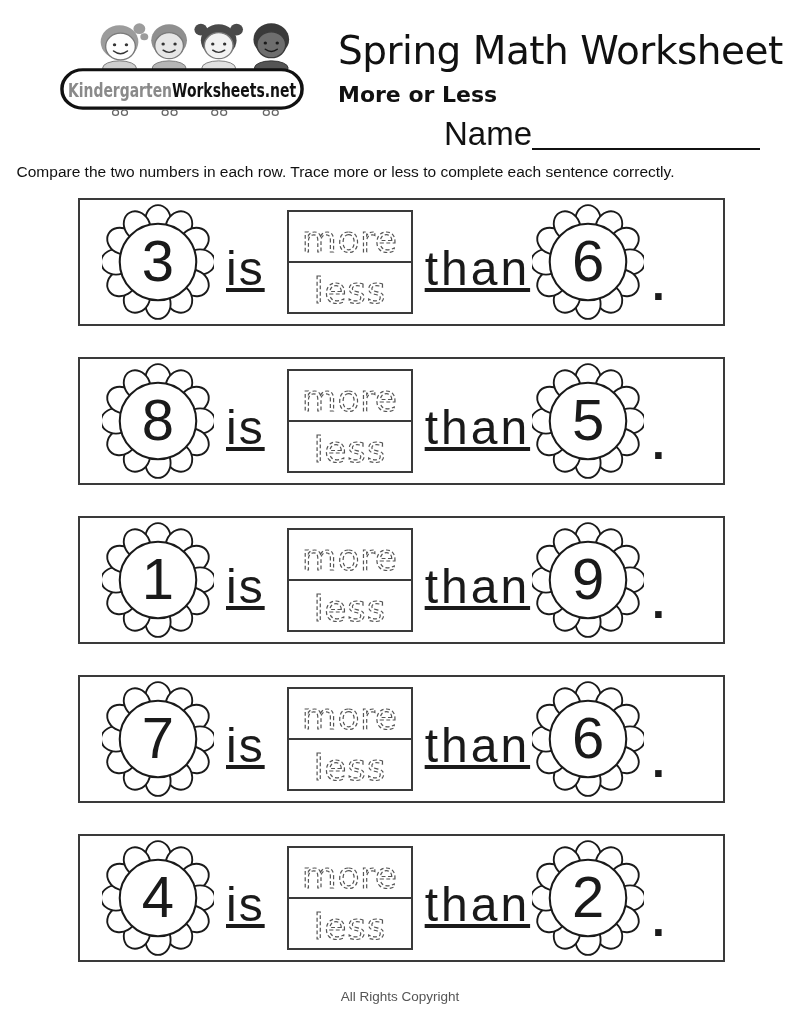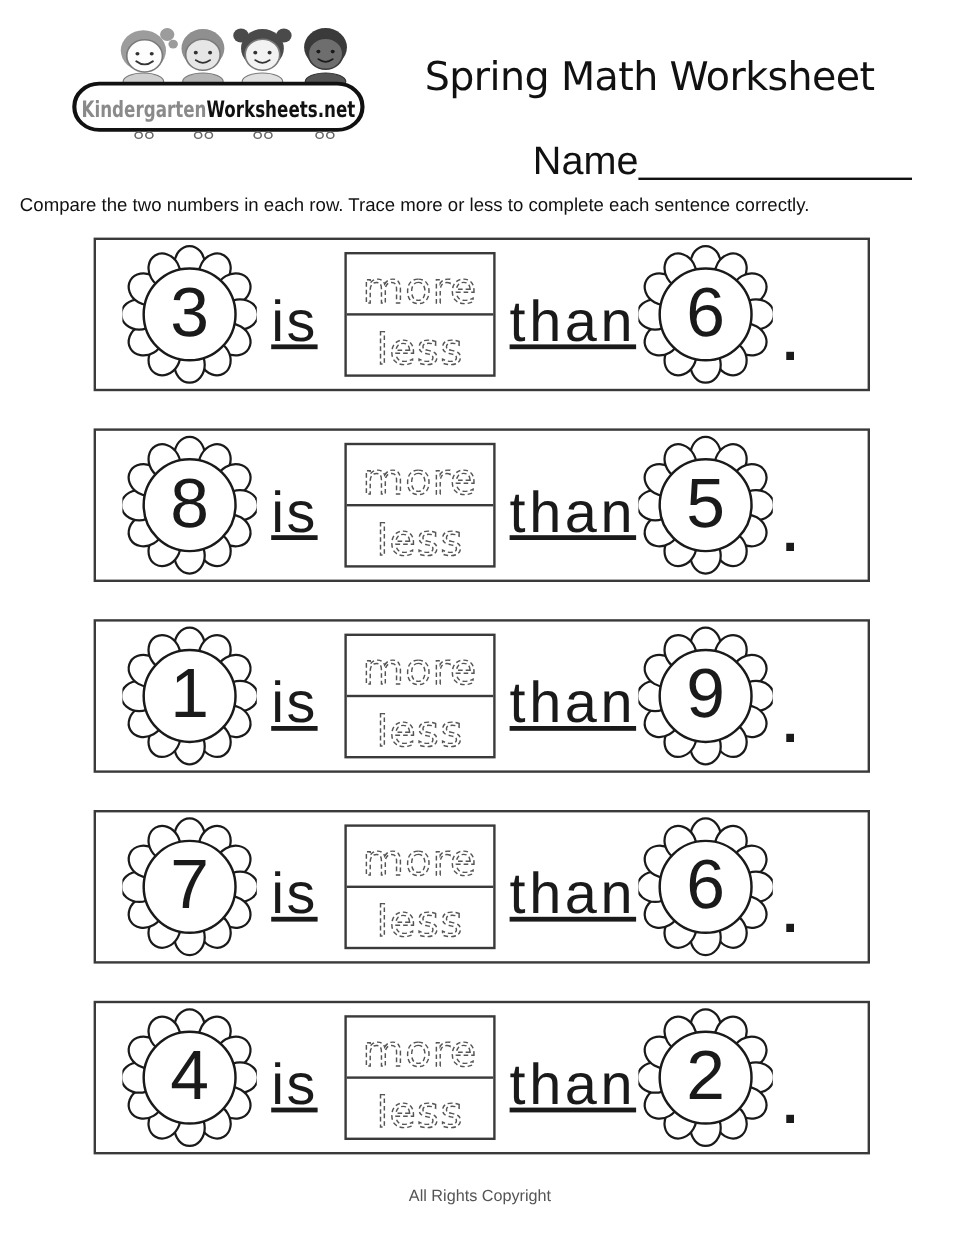--- a/index.html
+++ b/index.html
@@ -5,22 +5,22 @@
   html,body{margin:0;padding:0;background:#fff;}
   .page{position:relative;width:800px;height:1035px;background:#fff;overflow:hidden;
         font-family:"Liberation Sans",sans-serif;color:#1a1a1a;}
 
   
   .logo{position:absolute;left:58px;top:18px;width:252px;}
   .logo svg{display:block;}
   .logo-url{margin-top:3px;text-align:center;font-size:15px;letter-spacing:.4px;color:#8a8a8a;}
 
   .titles{position:absolute;left:338px;top:28px;}
-  .page-title{margin:16px;font-family:"DejaVu Sans",sans-serif;font-weight:400;
-              font-size:33px;letter-spacing:-.5px;color:#111;}
+  .page-title{margin:0;font-family:"DejaVu Sans",sans-serif;font-weight:400;
+              font-size:39px;letter-spacing:-.5px;color:#111;}
   .page-subtitle{margin:9px 0 0 0;font-family:"DejaVu Sans",sans-serif;font-weight:700;
               font-size:22px;color:#111;}
 
   .name-row{position:absolute;left:444px;top:114px;display:flex;align-items:flex-end;justify-content:center;}
   .name-label{font-size:33px;color:#111;line-height:1;}
   .name-line{display:inline-block;width:228px;border-bottom:2.5px solid #111;height:34px;}
 
   .instructions{position:absolute;top:163px;left:0;width:691px;margin:0;text-align:center;
                 font-size:15.5px;color:#111;}
 
@@ -147,20 +147,21 @@
       <circle cx="117" cy="106" r="3" fill="#fff" stroke="#666" stroke-width="1.3"></circle>
       <circle cx="158" cy="106" r="3" fill="#fff" stroke="#666" stroke-width="1.3"></circle>
       <circle cx="167" cy="106" r="3" fill="#fff" stroke="#666" stroke-width="1.3"></circle>
       <circle cx="210" cy="106" r="3" fill="#fff" stroke="#666" stroke-width="1.3"></circle>
       <circle cx="219" cy="106" r="3" fill="#fff" stroke="#666" stroke-width="1.3"></circle>
     </svg>
   </div>
 
   <div class="titles">
     <h1 class="page-title">Spring Math Worksheet</h1>
+    <h2 class="page-subtitle">More or Less</h2>
   </div>
 
   <div class="name-row">
     <span class="name-label">Name</span>
     <span class="name-line"></span>
   </div>
 
   <p class="instructions">Compare the two numbers in each row. Trace more or less to complete each sentence correctly.</p>
 
   <div class="rows">

